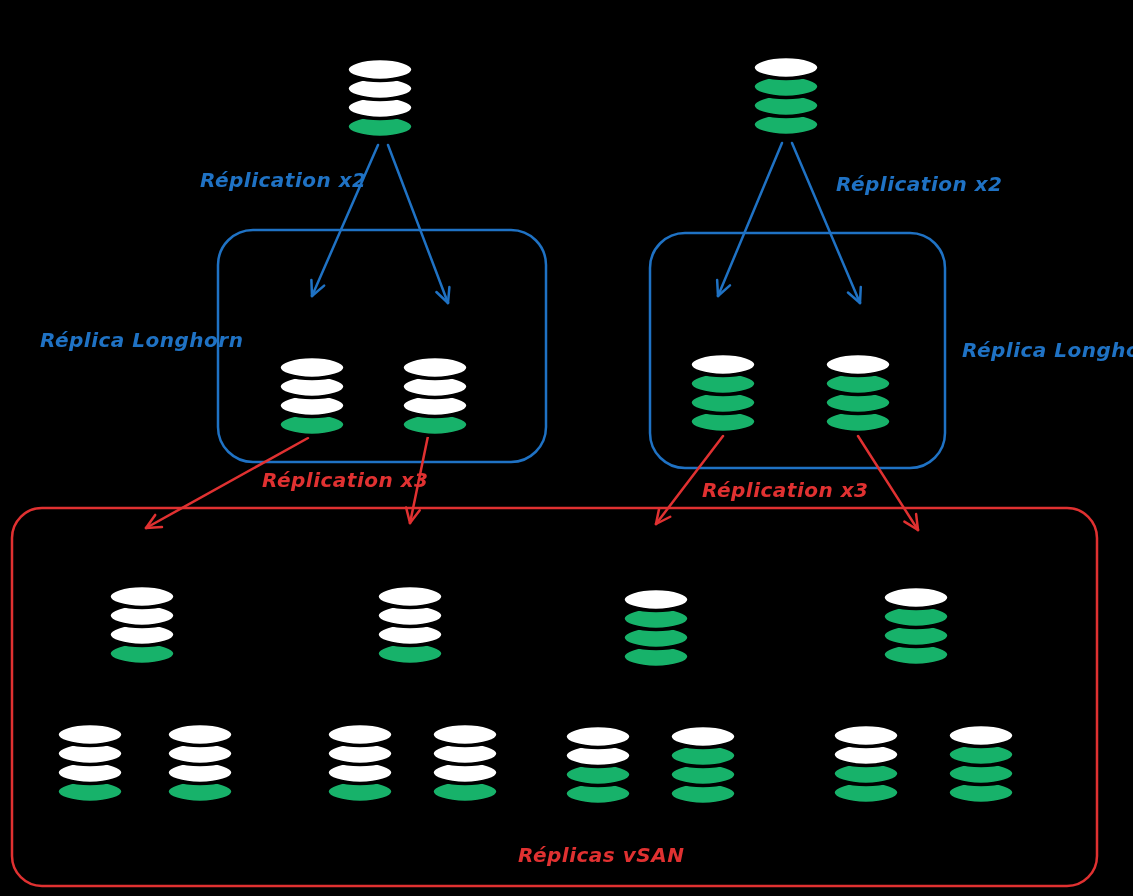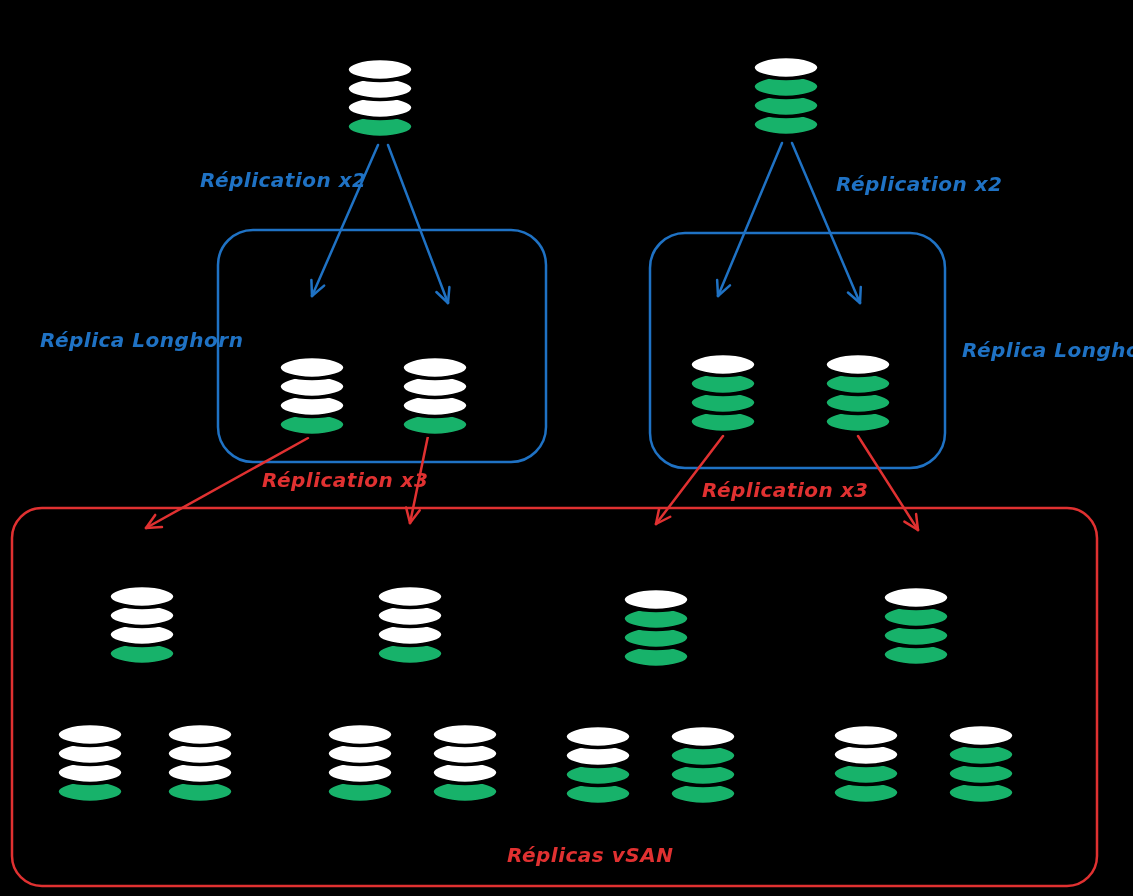--- a/index.html
+++ b/index.html
@@ -197,14 +197,14 @@
   <div class="label blue" style="left:836px; top:172px;">Réplication x2</div>
 
   <div class="label blue" style="left:40px; top:328px;">Réplica Longhorn</div>
 
   <div class="label blue" style="left:962px; top:338px;">Réplica Longhorn</div>
 
   <div class="label red" style="left:262px; top:468px;">Réplication x3</div>
 
   <div class="label red" style="left:702px; top:478px;">Réplication x3</div>
 
-  <div class="label red" style="left:507px; top:843px;">Réplicas vSAN</div>
+  <div class="label red" style="left:518px; top:843px;">Réplicas vSAN</div>
 </div>
 
 </body></html>

